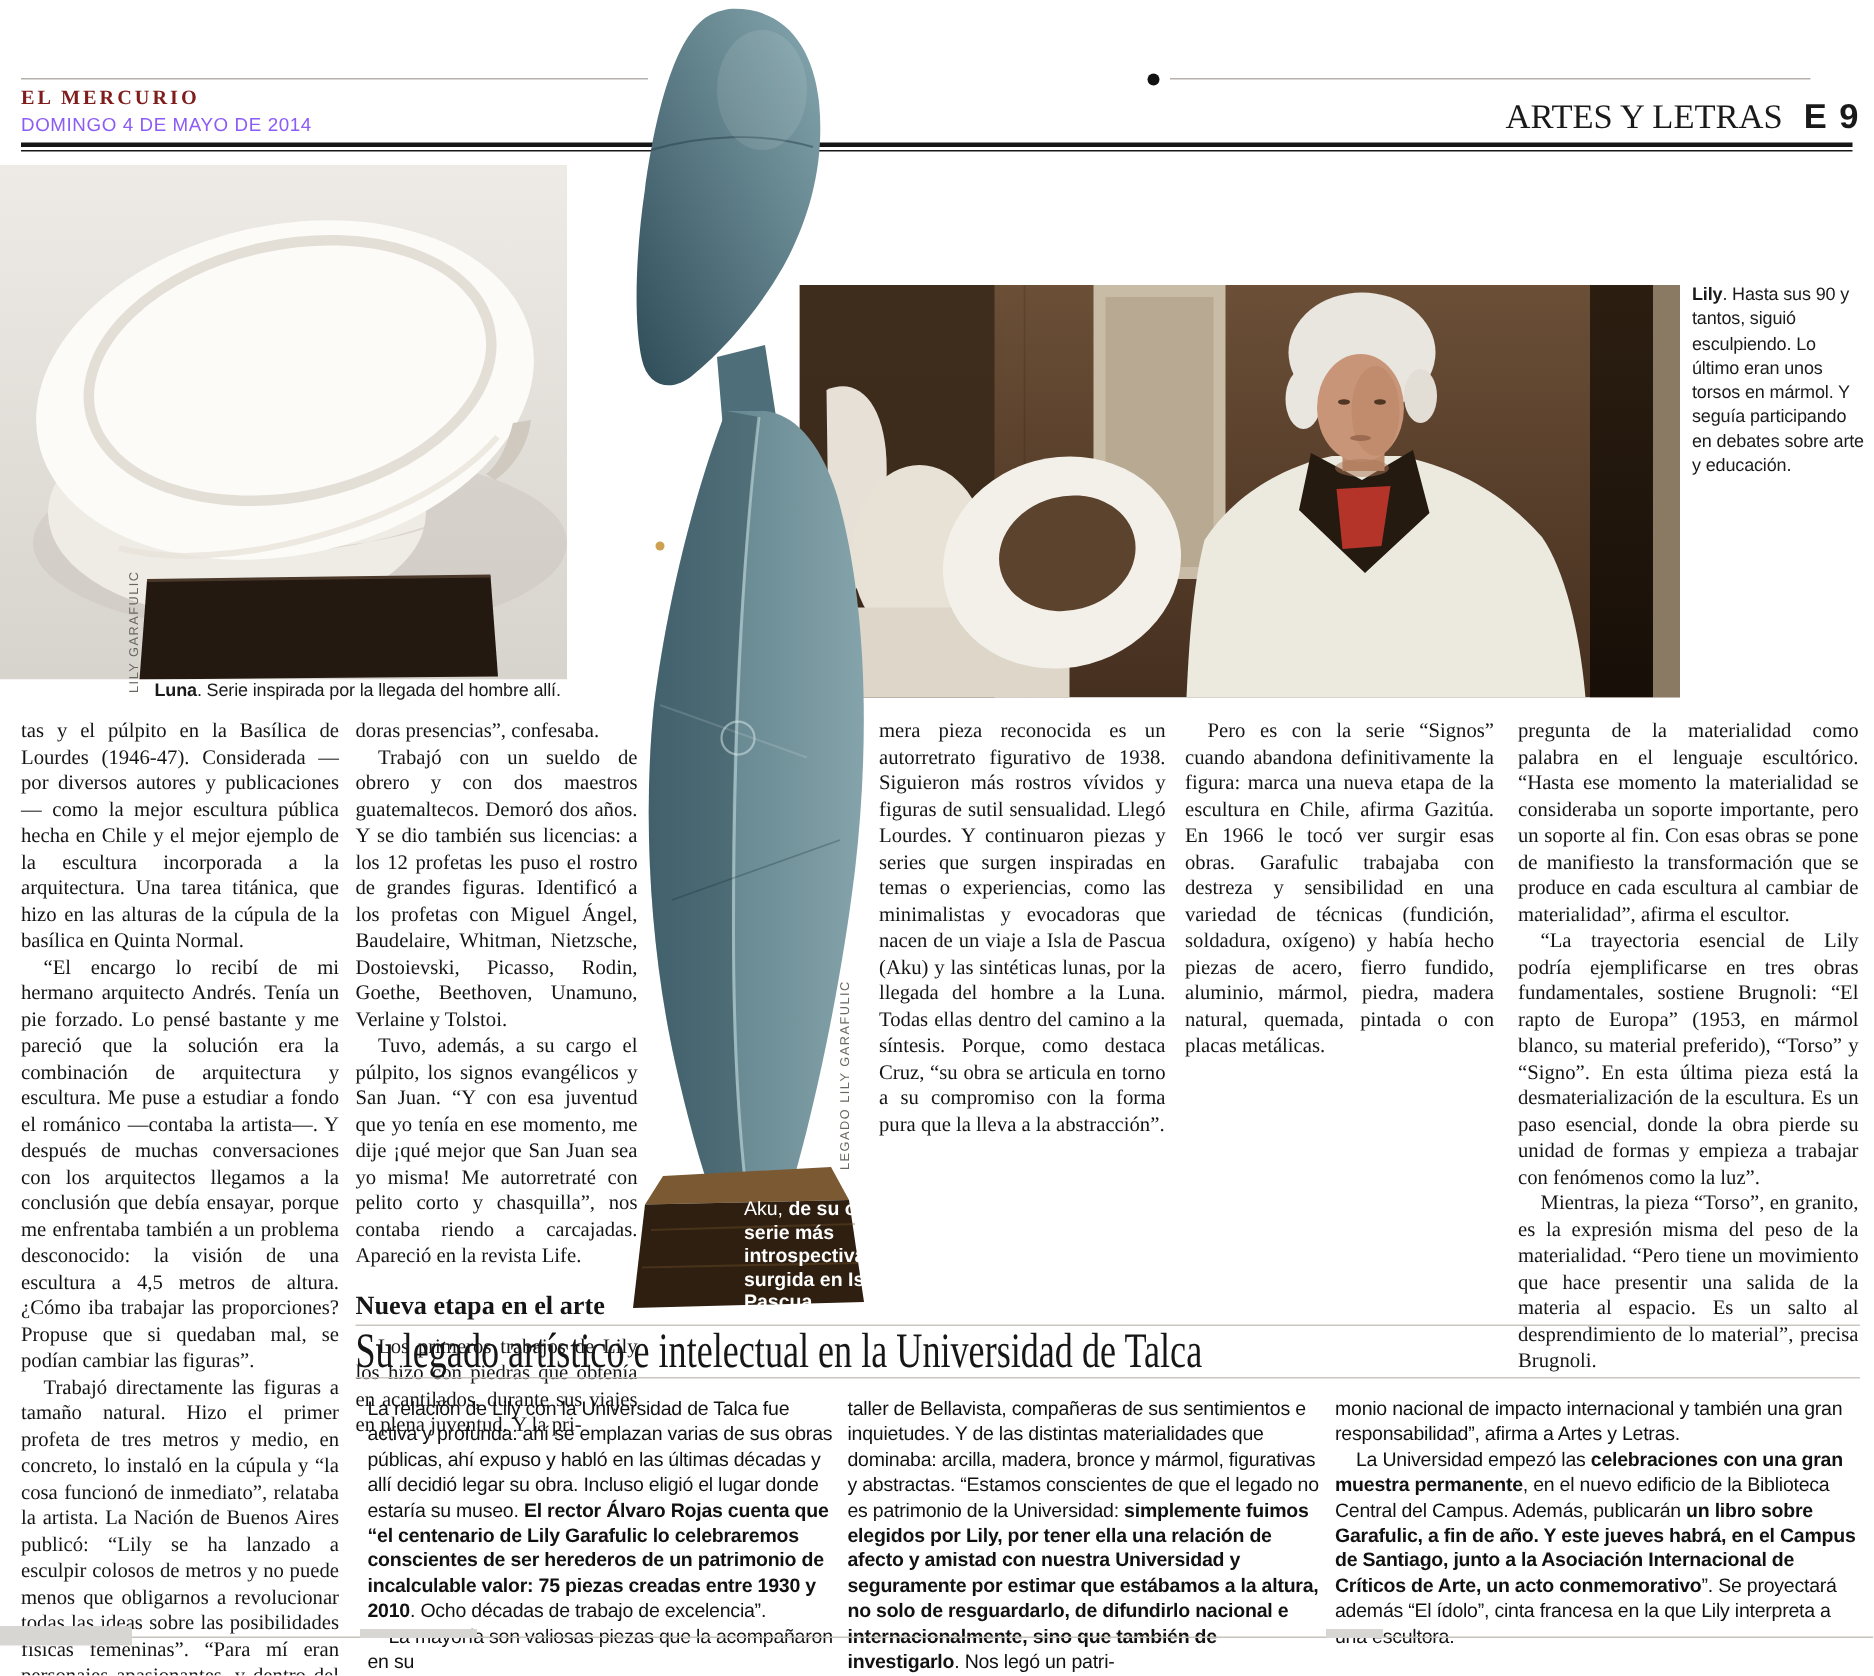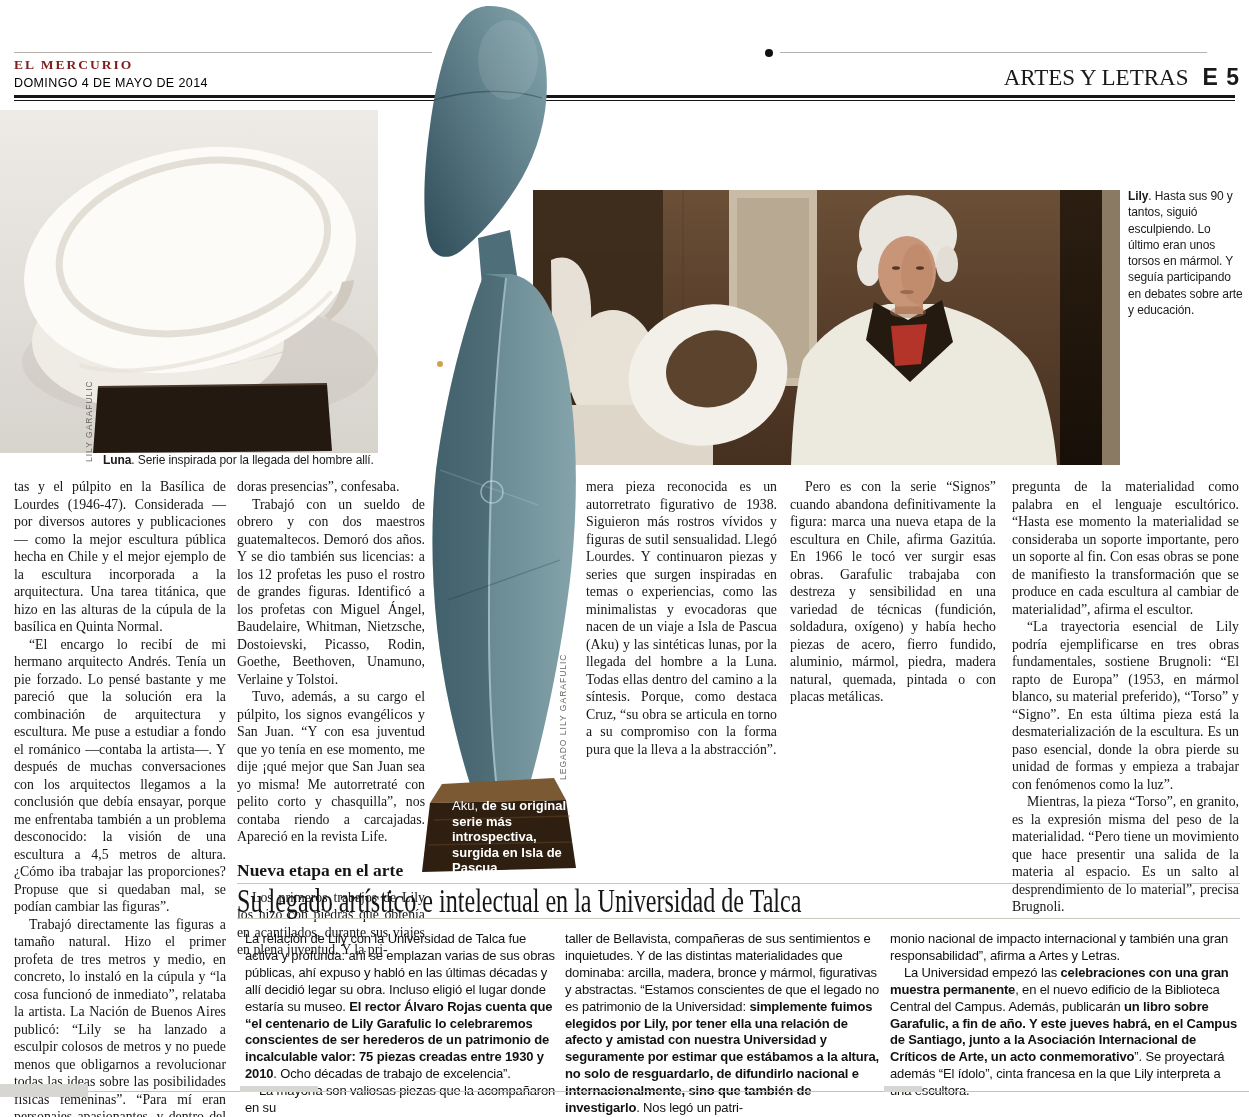--- a/index.html
+++ b/index.html
@@ -2,21 +2,21 @@
 <html><head>
 <meta charset="utf-8">
 <style>
   html,body{margin:0;padding:0;background:#fff;}
   .page{position:relative;width:1249px;height:1117px;background:#fff;overflow:hidden;
         font-family:"Liberation Serif","DejaVu Serif",serif;color:#1a1a1a;}
   .abs{position:absolute;}
 
   
   .masthead{font-family:"Liberation Serif",serif;font-weight:bold;font-size:13.5px;letter-spacing:2px;color:#7f1d1d;}
-  .dateline{font-family:"Liberation Sans",sans-serif;font-size:12.5px;letter-spacing:.4px;color:#000000;}
+  .dateline{font-family:"Liberation Sans",sans-serif;font-size:12.5px;letter-spacing:.4px;color:#8b5cf6;}
   .arte-title{font-family:"Liberation Serif",serif;font-size:55px;line-height:58px;color:#161616;text-align:center;}
   .section-label{font-family:"Liberation Serif",serif;font-size:23px;color:#1a1a1a;text-align:right;}
   .page-num{font-family:"Liberation Sans",sans-serif;font-weight:bold;font-size:23px;margin-left:14px;letter-spacing:1px;}
   .hairline{background:#b5b2ad;height:1px;}
   .double-rule{border-top:3px solid #161616;border-bottom:1px solid #161616;height:2px;background:transparent;}
   .dot{width:8px;height:8px;border-radius:50%;background:#111;}
 
   
   .bodycol{font-size:13.8px;line-height:17.5px;text-align:justify;color:#151515;}
   .bodycol p{margin:0;text-indent:15px;}
@@ -24,21 +24,21 @@
   .subhead{font-weight:bold;font-size:17.5px;line-height:20px;text-indent:0 !important;
            text-align:left;margin:14px 0 9px 0 !important;}
   .pullquote{font-family:"Liberation Sans",sans-serif;font-weight:bold;font-size:19.5px;
              line-height:29px;text-align:center;color:#8c9aa6;}
 
   
   .caption{font-family:"Liberation Sans",sans-serif;font-size:12px;line-height:16.3px;color:#1a1a1a;letter-spacing:-.1px;}
   .caption b{font-weight:bold;}
   .credit{font-family:"Liberation Sans",sans-serif;font-size:8.5px;letter-spacing:1px;color:#6a675f;
           writing-mode:vertical-rl;transform:rotate(180deg);white-space:nowrap;}
-  .aku-cap{font-family:"Liberation Sans",sans-serif;font-size:13px;line-height:15.5px;color:#fff;font-weight:bold;}
+  .aku-cap{font-family:"Liberation Sans",sans-serif;font-size:13px;line-height:15.5px;color:#fff;font-weight:bold;margin-left:44px;}
   .aku-cap .lead{font-weight:normal;}
 
   
   .legacy-headline{font-family:"Liberation Serif",serif;font-size:33px;line-height:34px;color:#161616;
                    white-space:nowrap;transform:scaleX(.73);transform-origin:left top;}
   .legacy-text{font-family:"Liberation Sans",sans-serif;font-size:13px;line-height:16.9px;
                color:#111;letter-spacing:-.15px;text-align:left;}
   .legacy-text p{margin:0;text-indent:0;}
   .legacy-text p + p{text-indent:14px;}
   .b{font-weight:bold;}
@@ -50,21 +50,21 @@
 <div class="page">
 
   <div class="abs hairline" style="left:14px;top:52px;width:418px;"></div>
   <div class="abs masthead" style="left:14px;top:57px;">EL MERCURIO</div>
   <div class="abs dateline" style="left:14px;top:76px;">DOMINGO 4 DE MAYO DE 2014</div>
 
   <div class="abs dot" style="left:765px;top:49px;"></div>
   <div class="abs hairline" style="left:780px;top:52px;width:427px;"></div>
 
   <div class="abs section-label" style="left:930px;top:64px;width:310px;">
-    <span>ARTES Y LETRAS</span><span class="page-num">E 5</span>
+    <span>ARTES Y LETRAS</span><span class="page-num">E 9</span>
   </div>
 
   <div class="abs double-rule" style="left:14px;top:95px;width:1221px;"></div>
 
   <svg class="abs" style="left:0;top:110px;" width="378" height="343" viewBox="0 0 378 343">
     <defs>
       <linearGradient id="lunabg" x1="0" y1="0" x2="0" y2="1">
         <stop offset="0" stop-color="#eeebe6"></stop>
           <stop offset="1" stop-color="#d7d3cd"></stop>
       </linearGradient>

